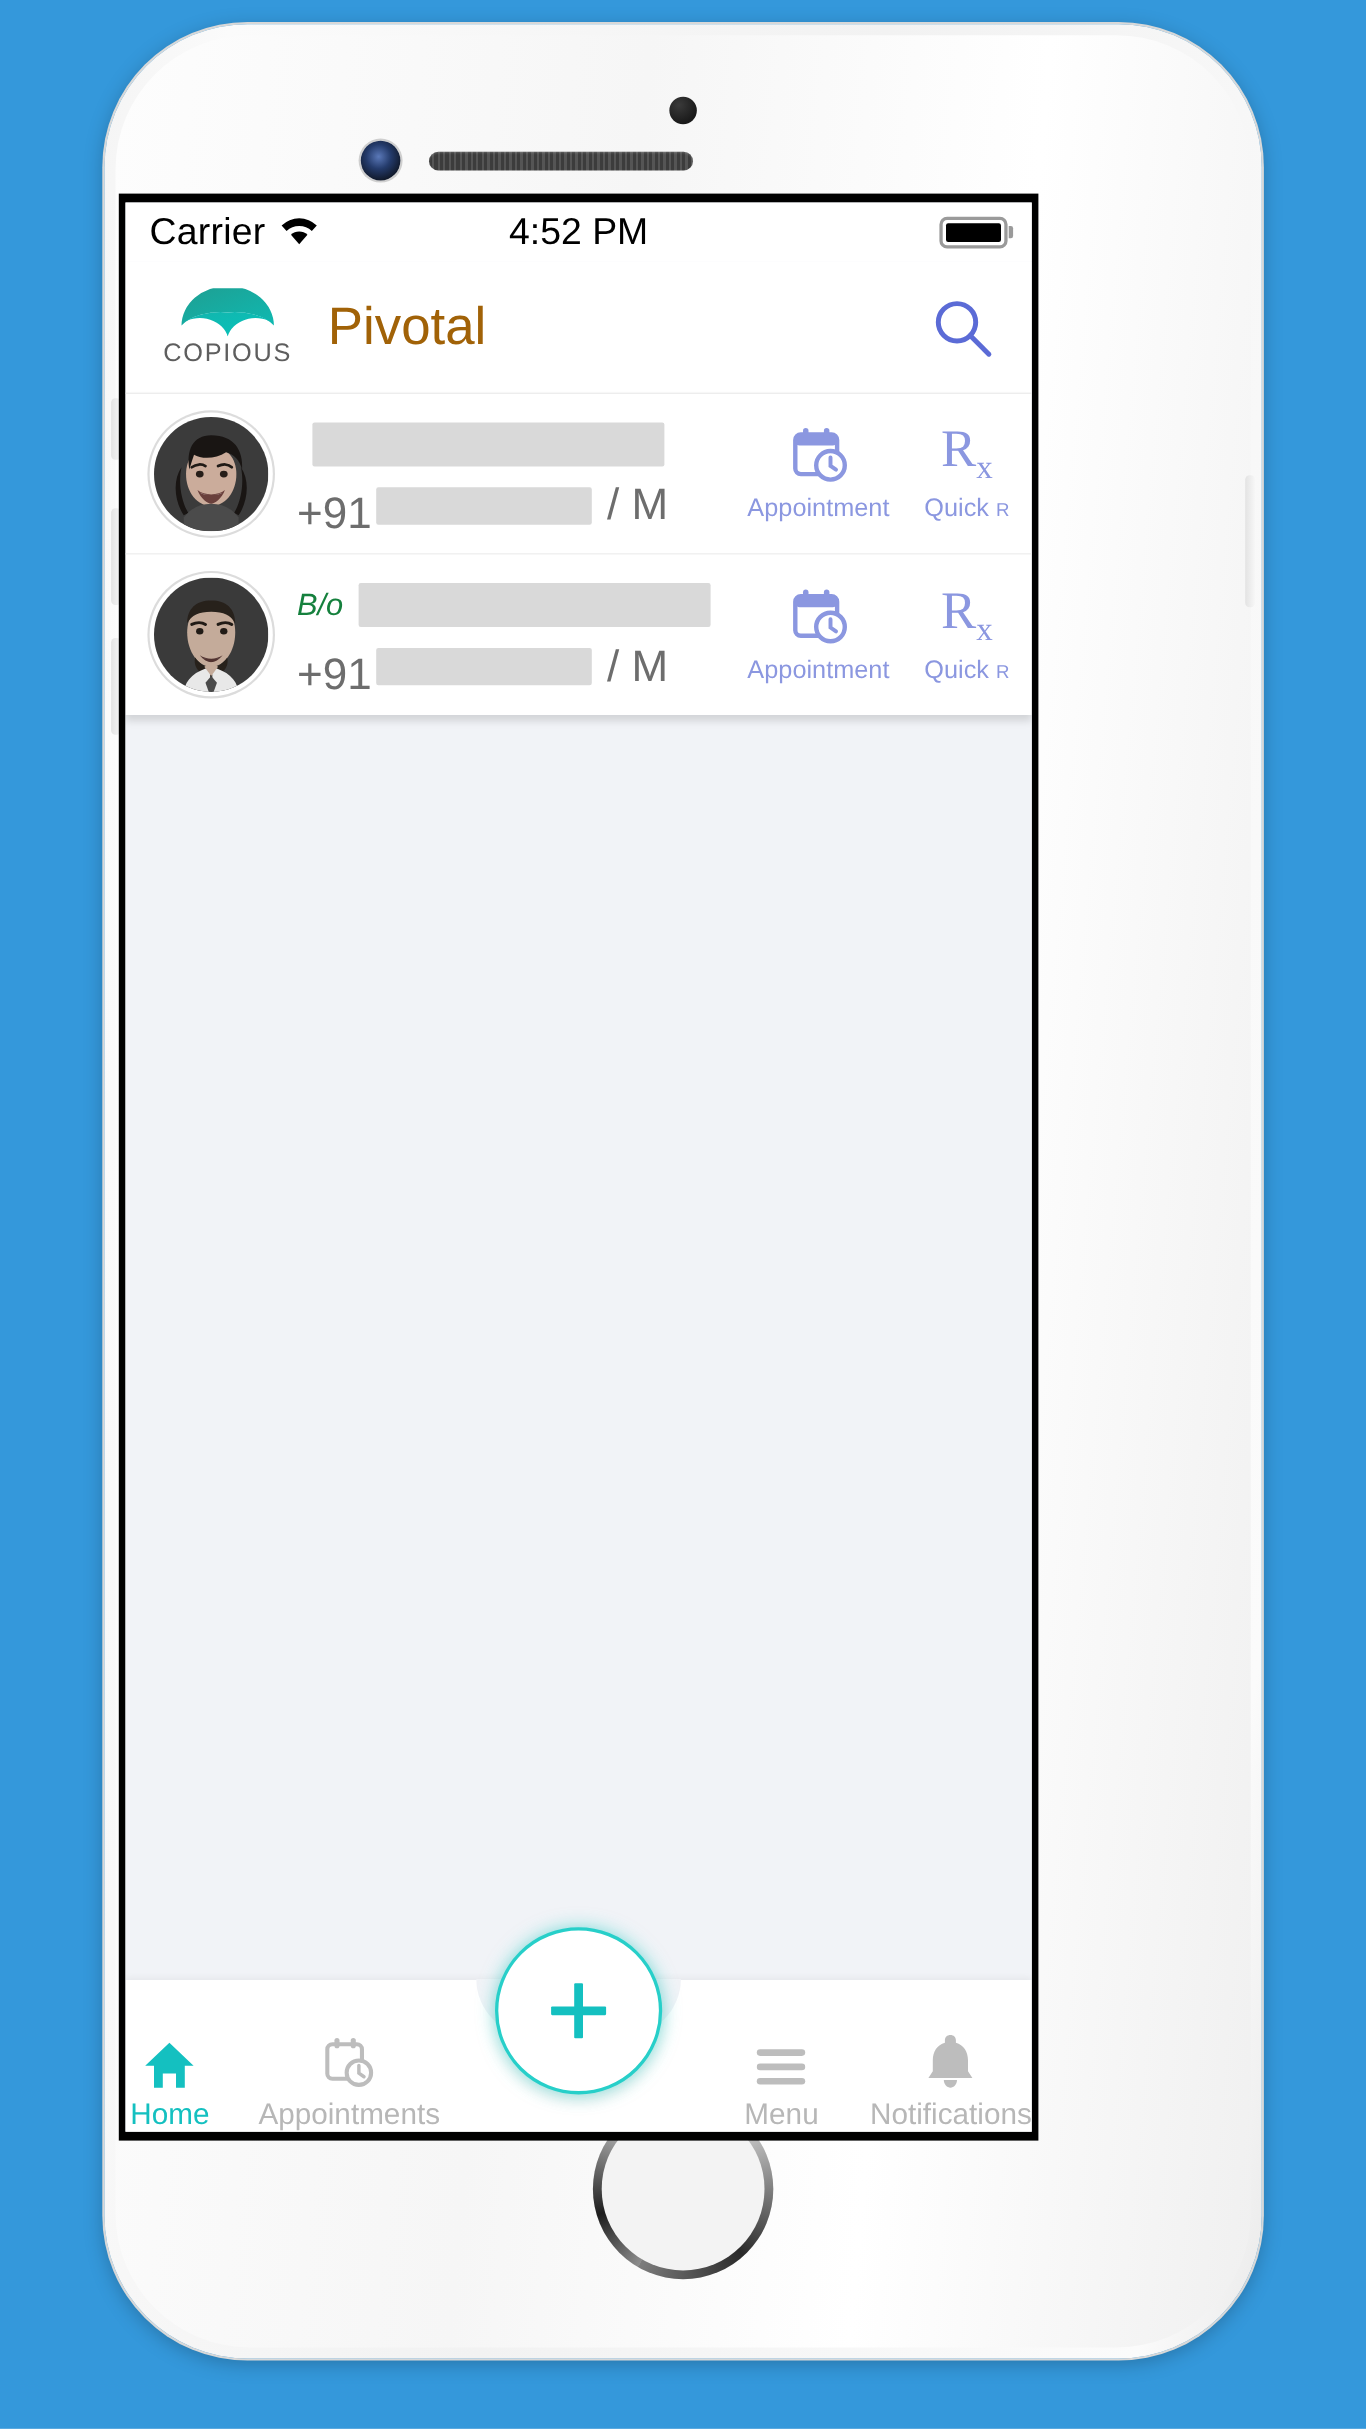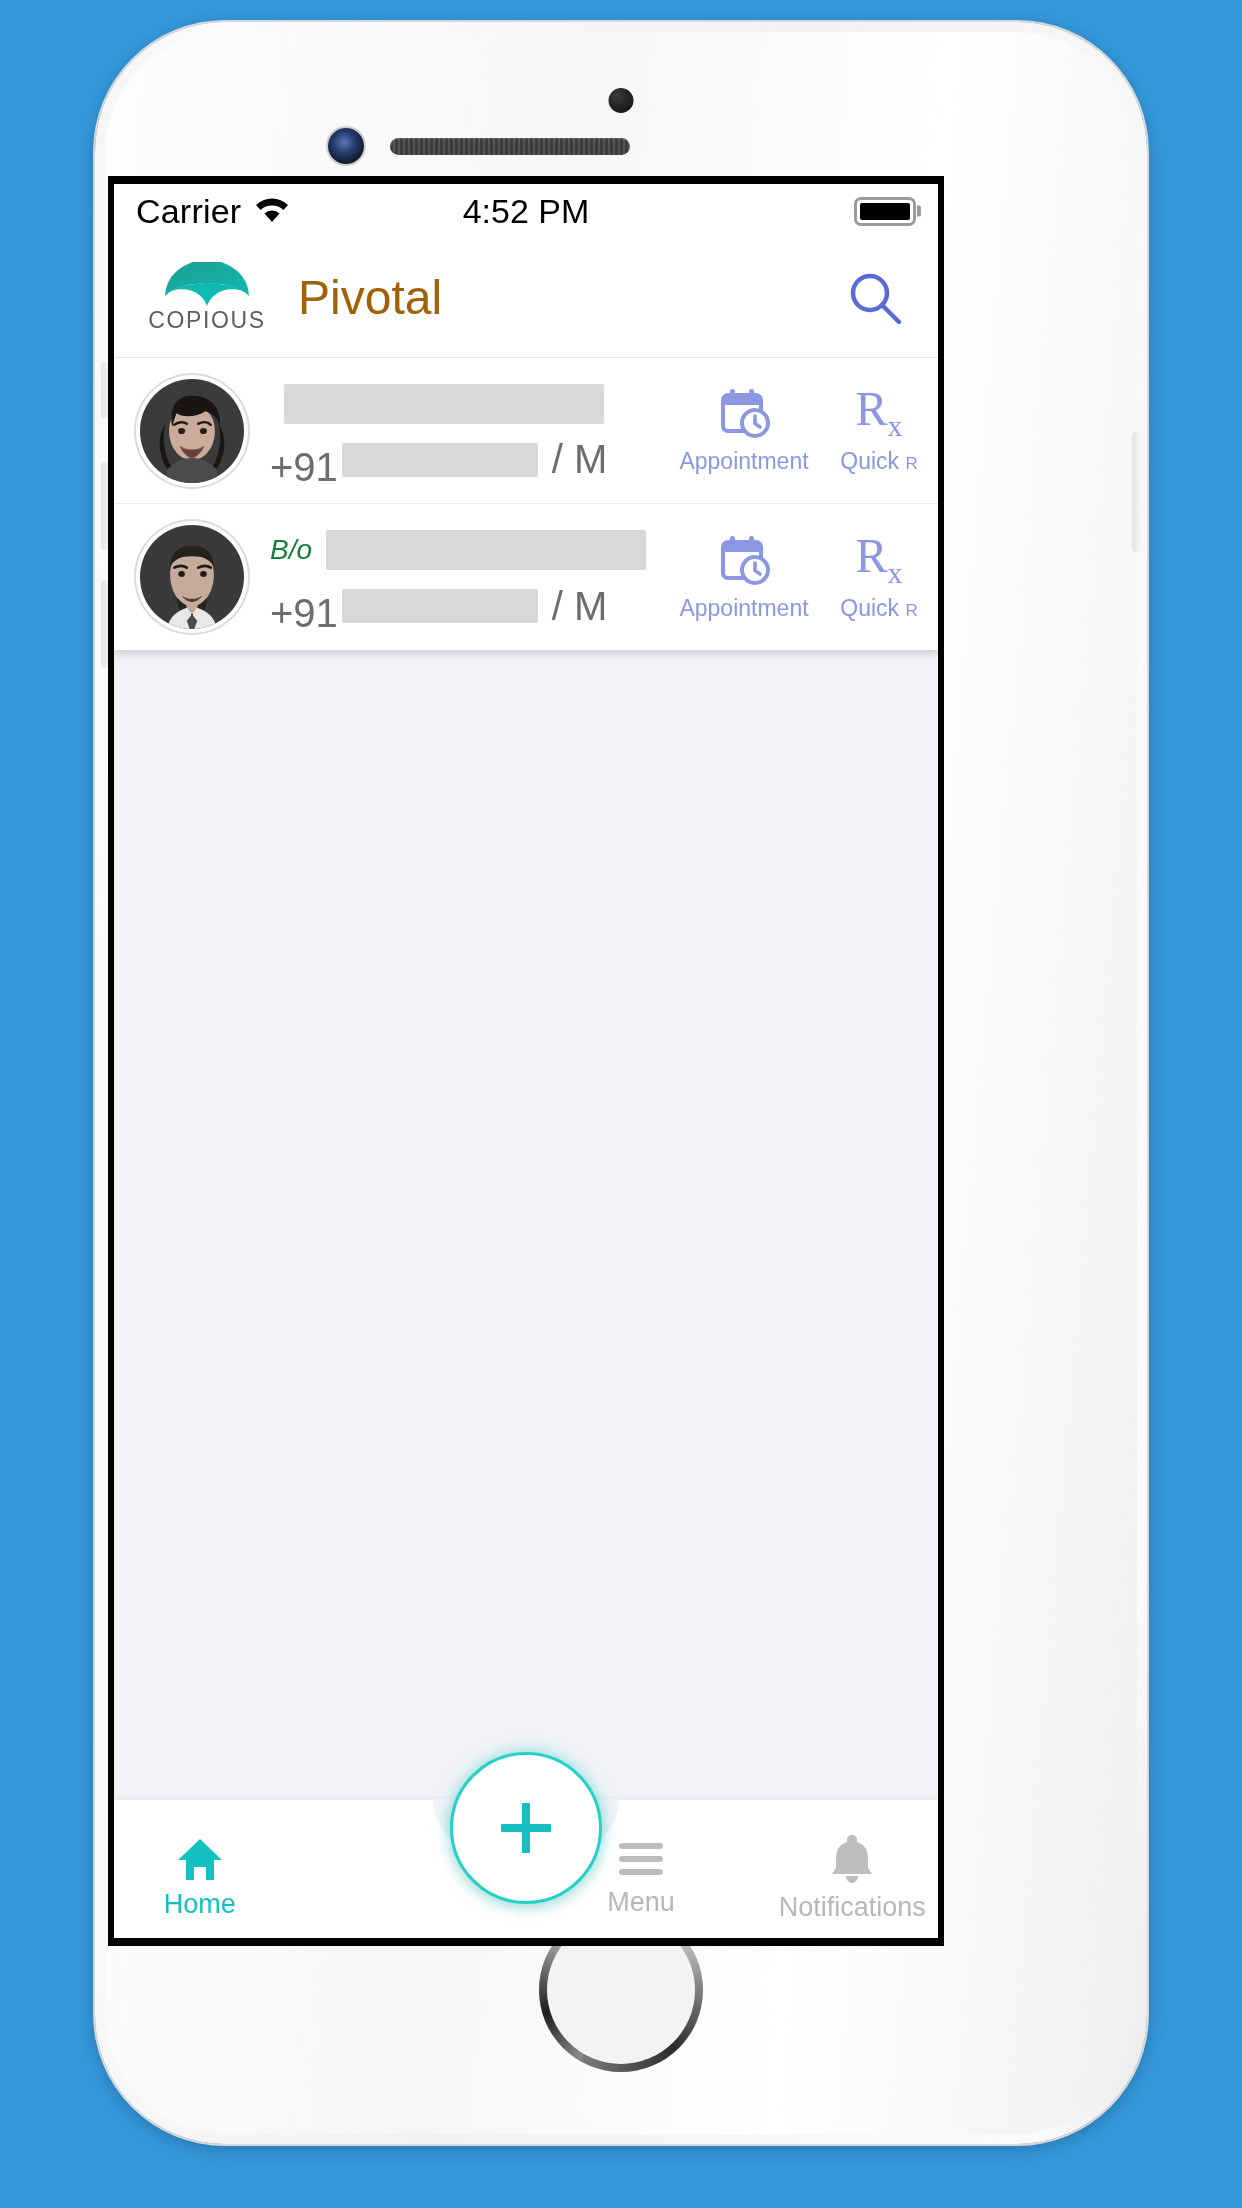--- a/index.html
+++ b/index.html
@@ -179,21 +179,21 @@
     line-height:.95;position:relative;
   }
   .rx-glyph sub{font-size:30px;}
 
   
   .content-body{flex:1 1 auto;background:#f1f3f7;}
 
   
   .bottom-nav{
     flex:0 0 138px;background:#fff;
-    display:flex;align-items:center;position:relative;
+    display:flex;align-items:flex-end;position:relative;
     box-shadow:0 -2px 6px rgba(0,0,0,.05);
     gap:40px;
   }
   .nav-notch{
     position:absolute;left:50%;transform:translateX(-50%);
     top:-1px;width:186px;height:52px;background:#f1f3f7;
     border-radius:0 0 100px 100px;
   }
   .nav-item{
     flex:1 1 0;display:flex;flex-direction:column;
@@ -381,20 +381,30 @@
   <div class="bottom-nav">
     <div class="nav-notch"></div>
 
     <div class="nav-item active">
       <svg width="50" height="46" viewBox="0 0 50 46">
         <path d="M25 3 L47 24 h-8 v20 H31 V31 h-12 v13 H11 V24 H3 Z" fill="#14c0c0"></path>
       </svg>
       <span class="nav-label">Home</span>
     </div>
 
+    <div class="nav-item">
+      <svg width="50" height="50" viewBox="0 0 54 54">
+        <rect x="6" y="9" width="34" height="34" rx="5" fill="none" stroke="#bdbdbd" stroke-width="4"></rect>
+        <rect x="13" y="3" width="5" height="10" rx="2.5" fill="#bdbdbd"></rect>
+        <rect x="29" y="3" width="5" height="10" rx="2.5" fill="#bdbdbd"></rect>
+        <circle cx="37" cy="37" r="12" fill="#fff" stroke="#bdbdbd" stroke-width="4"></circle>
+        <path d="M37 30v7.5l5 3.5" stroke="#bdbdbd" stroke-width="3.4" fill="none" stroke-linecap="round"></path>
+      </svg>
+      <span class="nav-label">Appointments</span>
+    </div>
 
     <div class="nav-spacer"></div>
 
     <div class="nav-item">
       <svg width="52" height="42" viewBox="0 0 52 42">
         <rect x="4" y="5" width="44" height="6" rx="3" fill="#bdbdbd"></rect>
         <rect x="4" y="18" width="44" height="6" rx="3" fill="#bdbdbd"></rect>
         <rect x="4" y="31" width="44" height="6" rx="3" fill="#bdbdbd"></rect>
       </svg>
       <span class="nav-label">Menu</span>

